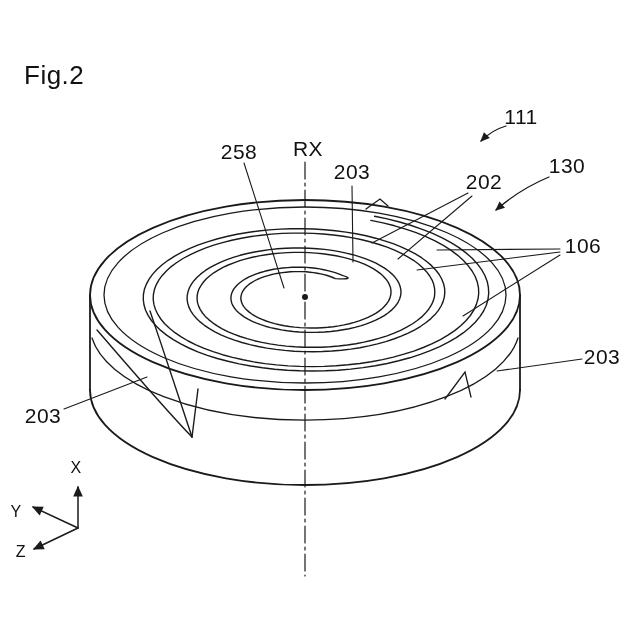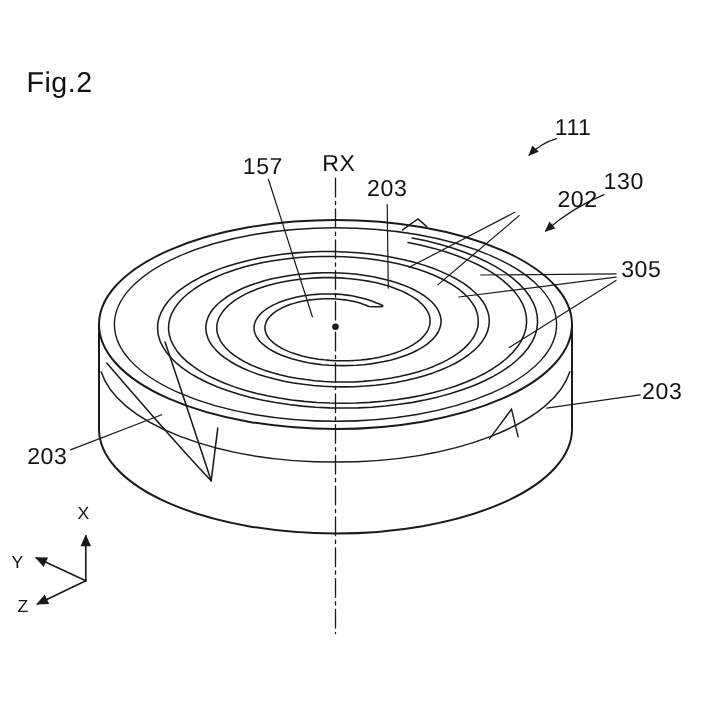--- a/index.html
+++ b/index.html
@@ -82,27 +82,27 @@
       <g stroke-width="1.5">
         <path d="M78 528 L78 487" marker-end="url(#arr)"></path>
         <path d="M78 528 L33 507" marker-end="url(#arr)"></path>
         <path d="M78 528 L34 549" marker-end="url(#arr)"></path>
       </g>
     </g>
   </svg>
 
   <div class="fig-title">Fig.2</div>
 
-  <div class="label" style="left:239px;top:152px;">157</div>
+  <div class="label" style="left:239px;top:152px;">258</div>
   <div class="label" style="left:308px;top:149px;">RX</div>
   <div class="label" style="left:521px;top:117px;">111</div>
   <div class="label" style="left:352px;top:172px;">203</div>
-  <div class="label" style="left:484px;top:182px;margin-left:41px;">202</div>
+  <div class="label" style="left:484px;top:182px;">202</div>
   <div class="label" style="left:567px;top:166px;">130</div>
-  <div class="label" style="left:583px;top:246px;">305</div>
+  <div class="label" style="left:583px;top:246px;">106</div>
   <div class="label" style="left:602px;top:357px;">203</div>
   <div class="label" style="left:43px;top:416px;">203</div>
 
   <div class="label axis-label" style="left:76px;top:468px;">X</div>
   <div class="label axis-label" style="left:16px;top:512px;">Y</div>
   <div class="label axis-label" style="left:21px;top:552px;">Z</div>
 
 </div>
 
 </body></html>

